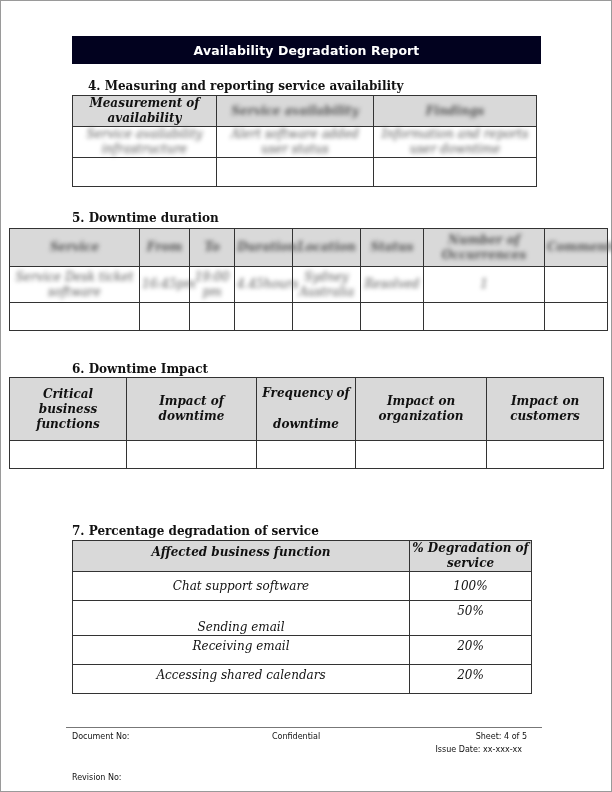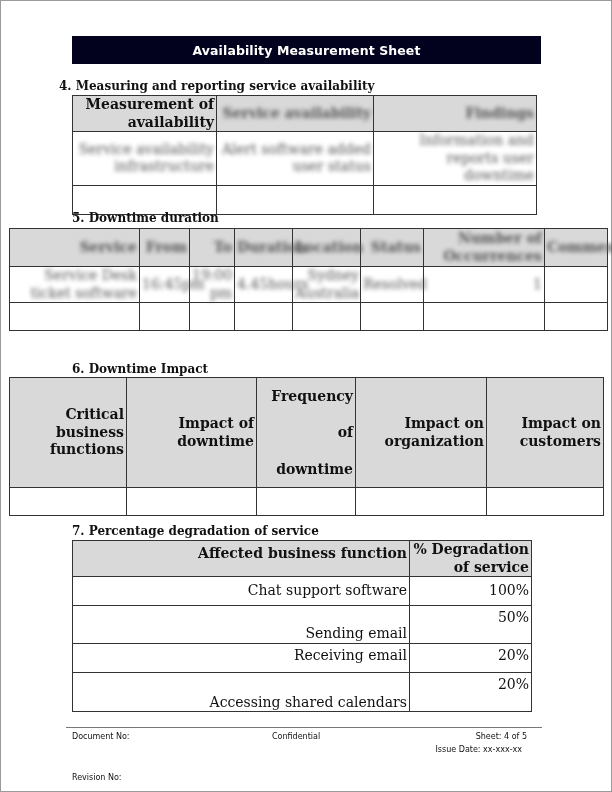--- a/index.html
+++ b/index.html
@@ -12,38 +12,38 @@
     position: absolute; left: 72px; top: 36px; width: 469px; height: 28px;
     background: #02021f; color: #fff; font-family: "DejaVu Sans", sans-serif;
     font-weight: bold; font-size: 12.5px; display: flex; align-items: center; justify-content: center;
     letter-spacing: 0.1px;
   }
   .sec-title {
     position: absolute; font-weight: bold; font-size: 12px; color: #111; white-space: nowrap;
   }
   table { position: absolute; border-collapse: collapse; table-layout: fixed; }
   td, th {
-    border: 1px solid #333; font-size: 14px; text-align: right; vertical-align: middle;
-    padding: 0 2px; line-height: 1.25;
+    border: 1px solid #333; font-size: 12px; text-align: center; vertical-align: middle;
+    padding: 0 2px; line-height: 1.25; font-style: italic;
   }
   th { background: #d9d9d9; font-weight: bold; }
   .blur { display: inline-block; filter: blur(2.2px); color: #555; }
   .footer-line { position: absolute; left: 66px; top: 727px; width: 476px; height: 1px; background: #777; }
   .foot { position: absolute; font-family: "DejaVu Sans", sans-serif; font-size: 8px; color: #111; white-space: nowrap; }
 </style>
 </head>
 <body>
 
 <div class="frame"></div>
 
 <div class="title-bar">
-  <span>Availability Measurement Sheet</span>
+  <span>Availability Degradation Report</span>
 </div>
 
-<div class="sec-title" style="left:59px; top:79px;">4.  Measuring and reporting service availability</div>
+<div class="sec-title" style="left:88px; top:79px;">4.  Measuring and reporting service availability</div>
 <table style="left:72px; top:95px; width:464px;">
   <colgroup>
       <col style="width:144px">
       <col style="width:157px">
       <col style="width:163px">
     </colgroup>
   <tbody>
       <tr style="height:31px">
     <th>Measurement of availability</th>
     <th><span class="blur">Service availability</span></th>
@@ -152,21 +152,21 @@
   </tr>
   <tr style="height:29px">
     <td style="vertical-align:top; padding-top:19px;border-radius:13px;">Sending email</td>
     <td style="vertical-align:top; padding-top:3px;">50%</td>
   </tr>
   <tr style="height:29px">
     <td style="vertical-align:top; padding-top:3px;">Receiving email</td>
     <td style="vertical-align:top; padding-top:3px;">20%</td>
   </tr>
   <tr style="height:29px">
-    <td style="vertical-align:top; padding-top:21px;border-radius:10px;">Accessing shared calendars</td>
+    <td style="vertical-align:top; padding-top:3px;border-radius:10px;">Accessing shared calendars</td>
     <td style="vertical-align:top; padding-top:3px;">20%</td>
   </tr>
 </tbody>
   </table>
 
 <div class="footer-line"></div>
 <div class="foot" style="left:72px; top:732px;">Document No:</div>
 <div class="foot" style="left:72px; top:745px;margin-top:28px;">Revision No:</div>
 <div class="foot" style="left:272px; top:732px;">Confidential</div>
 <div class="foot" style="right:85px; top:732px;">Sheet: 4 of 5</div>

